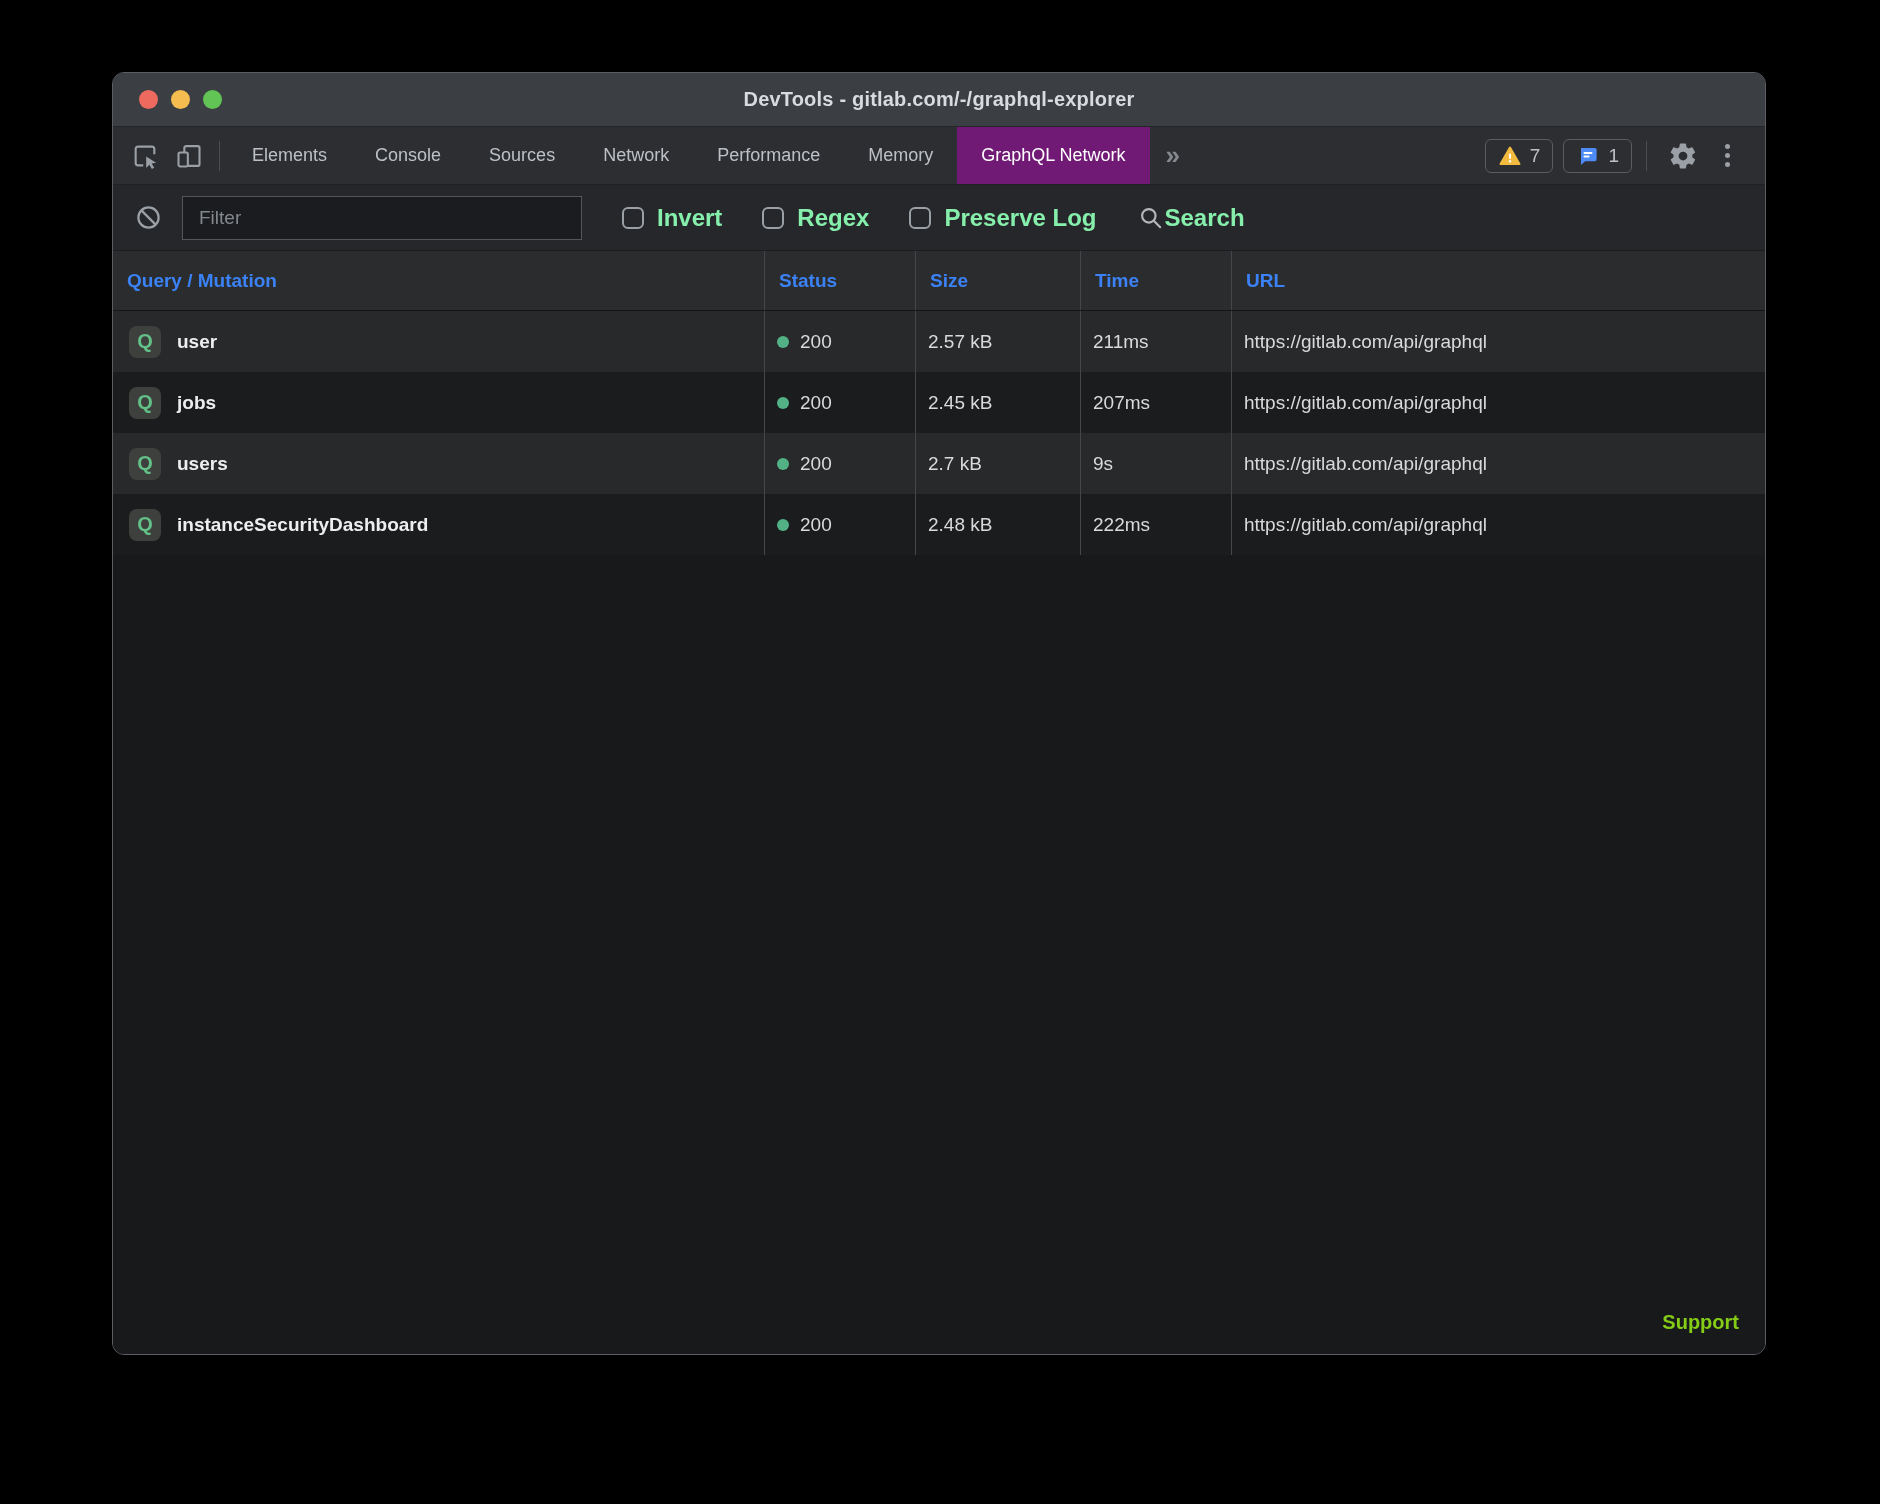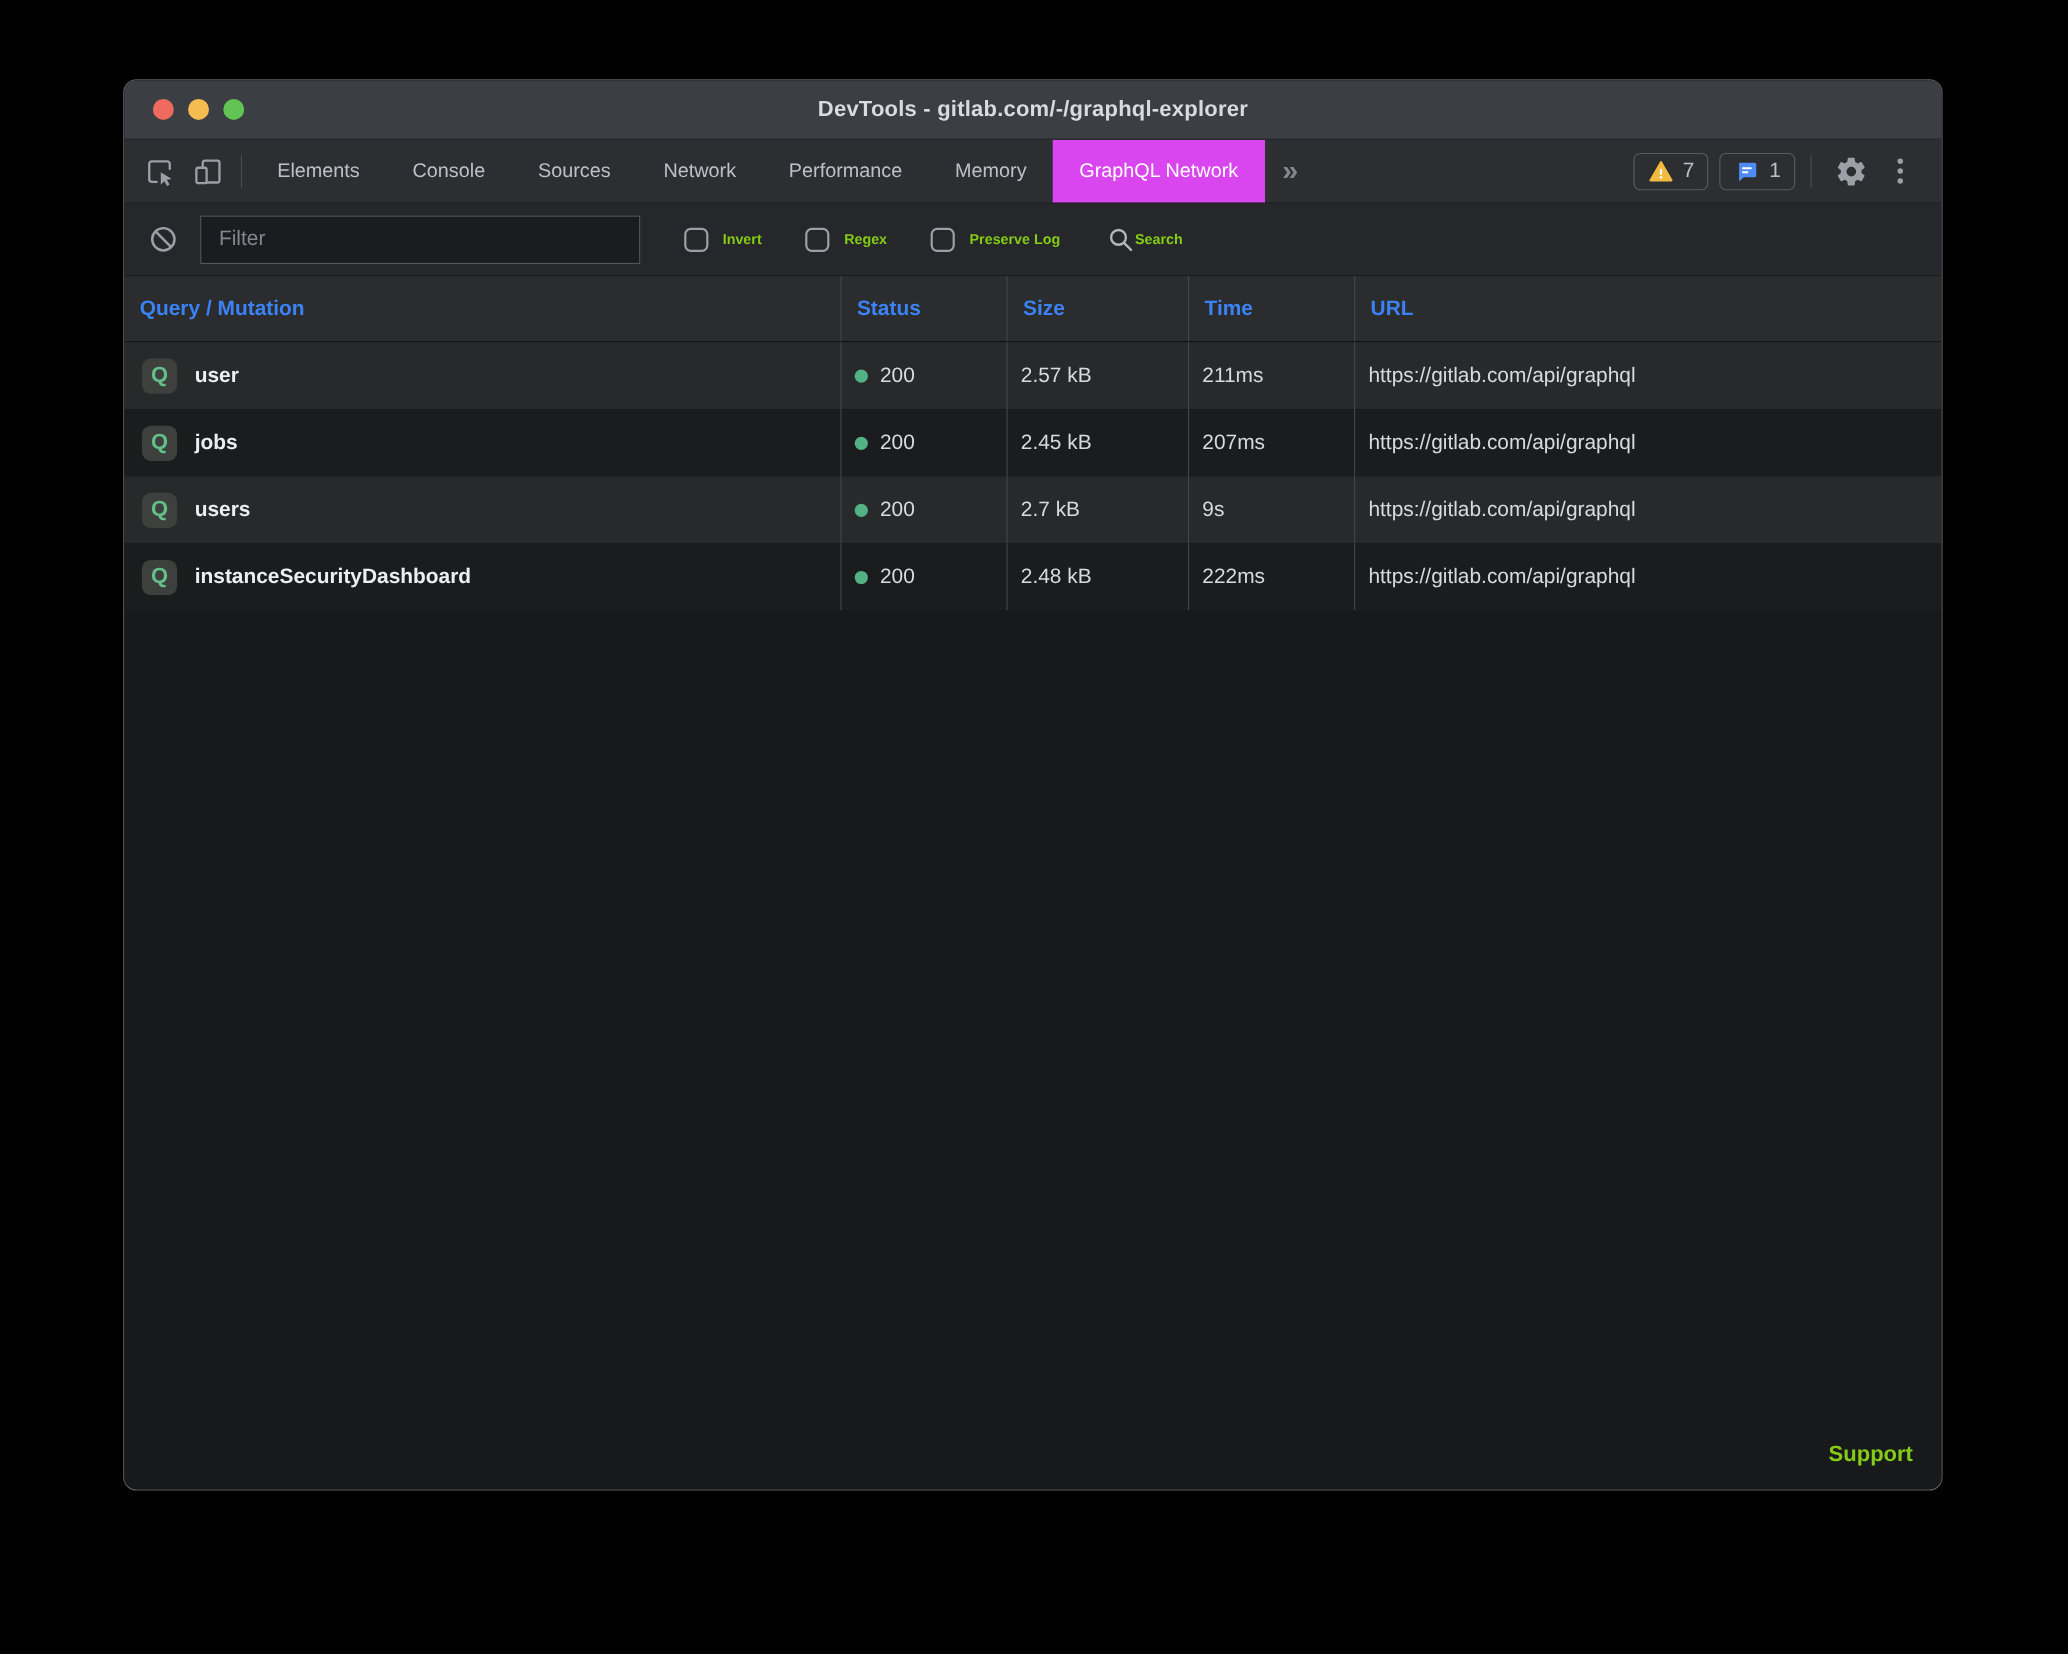--- a/index.html
+++ b/index.html
@@ -31,21 +31,21 @@
     height:58px; background:#2c2e31; display:flex; align-items:stretch;
     border-bottom:1px solid #202124; flex:0 0 auto;
   }
   .toolbtn { width:44px; display:flex; align-items:center; justify-content:center; cursor:pointer; }
   .toolbtn:first-child { margin-left:10px; }
   .vdiv { width:1px; height:30px; background:#4a4c4f; align-self:center; margin:0 8px; }
   .tab {
     display:flex; align-items:center; padding:0 24px; font-size:18px; font-weight:500;
     color:#bdc1c6; cursor:pointer; white-space:nowrap;
   }
-  .tab.active { background:#d946ef; color:#ffffff; }
+  .tab.active { background:#701a75; color:#ffffff; }
   .more-tabs { display:flex; align-items:center; padding:0 16px; color:#85898e; font-size:26px; font-weight:700; cursor:pointer; }
   .tabbar-right { margin-left:auto; display:flex; align-items:center; padding-right:16px; }
   .badge {
     display:flex; align-items:center; gap:8px; border:1px solid #5a5c60; border-radius:6px;
     height:34px; padding:0 12px; margin-left:10px; cursor:pointer;
     color:#bdc1c6; font-size:19px;
   }
   .dots { width:6px; display:flex; flex-direction:column; gap:4px; align-items:center; }
   .dots i { width:5px; height:5px; border-radius:50%; background:#9aa0a6; display:block; }
 
@@ -56,21 +56,21 @@
   }
   .blockbtn { margin-left:22px; display:flex; align-items:center; justify-content:center; cursor:pointer; }
   .filter-input {
     margin-left:20px; width:400px; height:44px; background:#1b1c1f;
     border:1px solid #55565a; border-radius:0; padding:0 16px;
     font-size:19px; color:#e8eaed; font-family:"Liberation Sans", sans-serif; outline:none;
   }
   .filter-input::placeholder { color:#84888c; }
   .chk-group { display:flex; align-items:center; gap:13px; margin-left:40px; cursor:pointer; }
   .checkbox { width:22px; height:22px; border:2px solid #9aa0a6; border-radius:6px; background:transparent; }
-  .chk-label { font-size:13px; font-weight:700; color:#84cc16; white-space:nowrap; }
+  .chk-label { font-size:24px; font-weight:700; color:#86efac; white-space:nowrap; }
   .search-group { display:flex; align-items:center; margin-left:42px; cursor:pointer; }
 
   
   .grid-row { display:grid; grid-template-columns:651px 151px 165px 151px 1fr; }
   .thead {
     height:60px; background:#2b2c2e; border-bottom:1px solid #141517; flex:0 0 auto;
   }
   .th {
     display:flex; align-items:center; padding-left:14px;
     font-size:19px; font-weight:700; color:#3b82f6;

